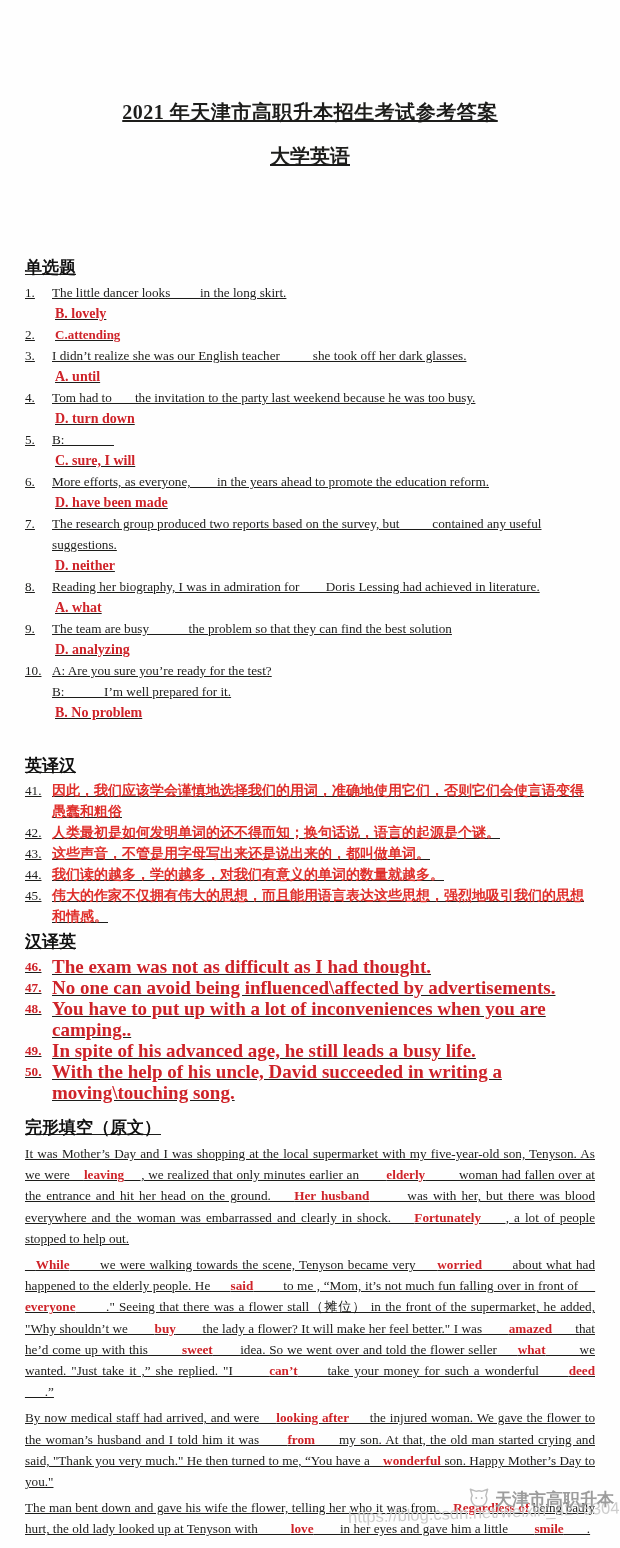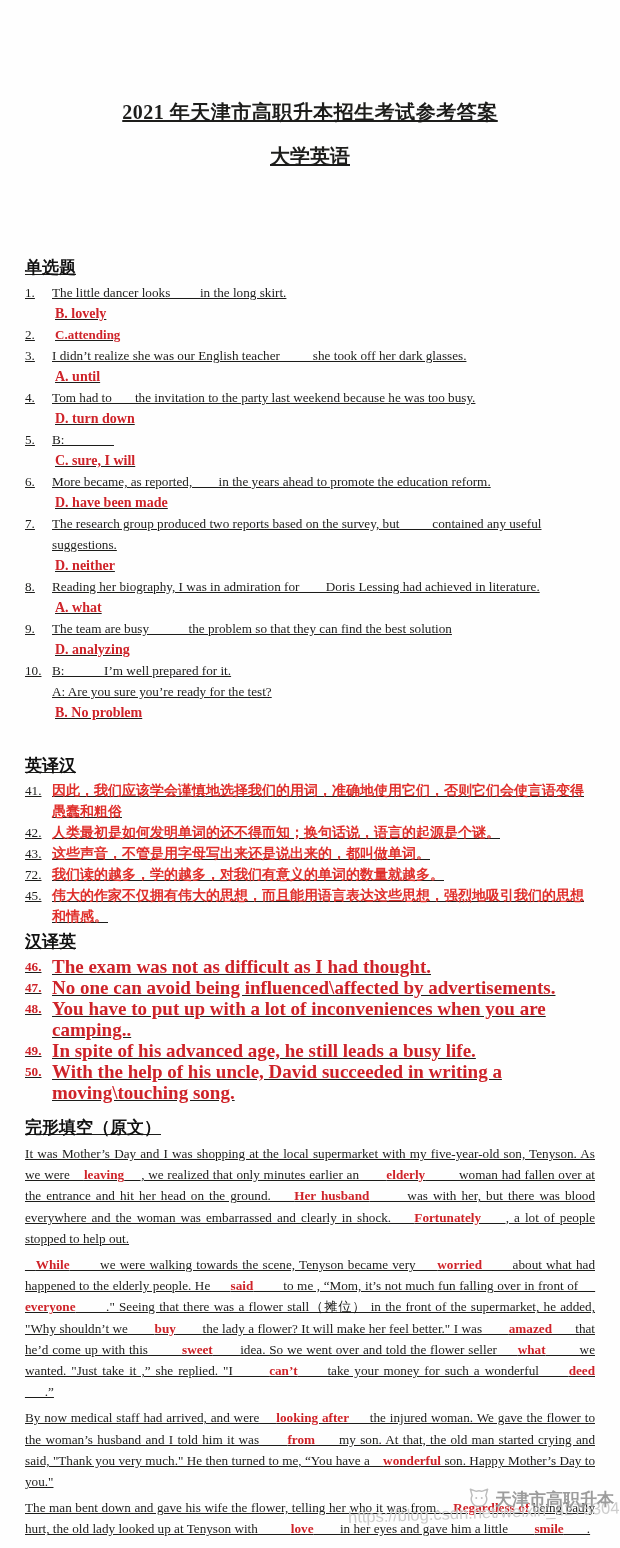--- a/index.html
+++ b/index.html
@@ -146,21 +146,21 @@
           <div class="item">
             <div class="num">5.</div>
             <div class="content">
               <div class="qline">B: _______</div>
               <div class="answer">C. sure, I will</div>
             </div>
           </div>
           <div class="item">
             <div class="num">6.</div>
             <div class="content">
-              <div class="qline">More became, as reported, ___ in the years ahead to promote the education reform.</div>
+              <div class="qline">More efforts, as everyone, ___ in the years ahead to promote the education reform.</div>
               <div class="answer">D. have been made</div>
             </div>
           </div>
           <div class="item">
             <div class="num">7.</div>
             <div class="content">
               <div class="qline">The research group produced two reports based on the survey, but ____ contained any useful suggestions.</div>
               <div class="answer">D. neither</div>
             </div>
           </div>
@@ -174,22 +174,22 @@
           <div class="item">
             <div class="num">9.</div>
             <div class="content">
               <div class="qline">The team are busy _____ the problem so that they can find the best solution</div>
               <div class="answer">D. analyzing</div>
             </div>
           </div>
           <div class="item">
             <div class="num">10.</div>
             <div class="content">
+              <div class="qline">A: Are you sure you’re ready for the test?</div>
               <div class="qline">B: _____ I’m well prepared for it.</div>
-              <div class="qline">A: Are you sure you’re ready for the test?</div>
               <div class="answer">B. No problem</div>
             </div>
           </div>
         </div>
     </section>
 
     <section class="sec-enzh">
       <h3 class="sec-heading">英译汉</h3>
       <div class="list" id="enzh-list">
           <div class="item">
@@ -204,21 +204,21 @@
               <div class="zh-red-text">人类最初是如何发明单词的还不得而知；换句话说，语言的起源是个谜。</div>
             </div>
           </div>
           <div class="item">
             <div class="num">43.</div>
             <div class="content">
               <div class="zh-red-text">这些声音，不管是用字母写出来还是说出来的，都叫做单词。</div>
             </div>
           </div>
           <div class="item">
-            <div class="num">72.</div>
+            <div class="num">44.</div>
             <div class="content">
               <div class="zh-red-text">我们读的越多，学的越多，对我们有意义的单词的数量就越多。</div>
             </div>
           </div>
           <div class="item">
             <div class="num">45.</div>
             <div class="content">
               <div class="zh-red-text">伟大的作家不仅拥有伟大的思想，而且能用语言表达这些思想，强烈地吸引我们的思想和情感。</div>
             </div>
           </div>

